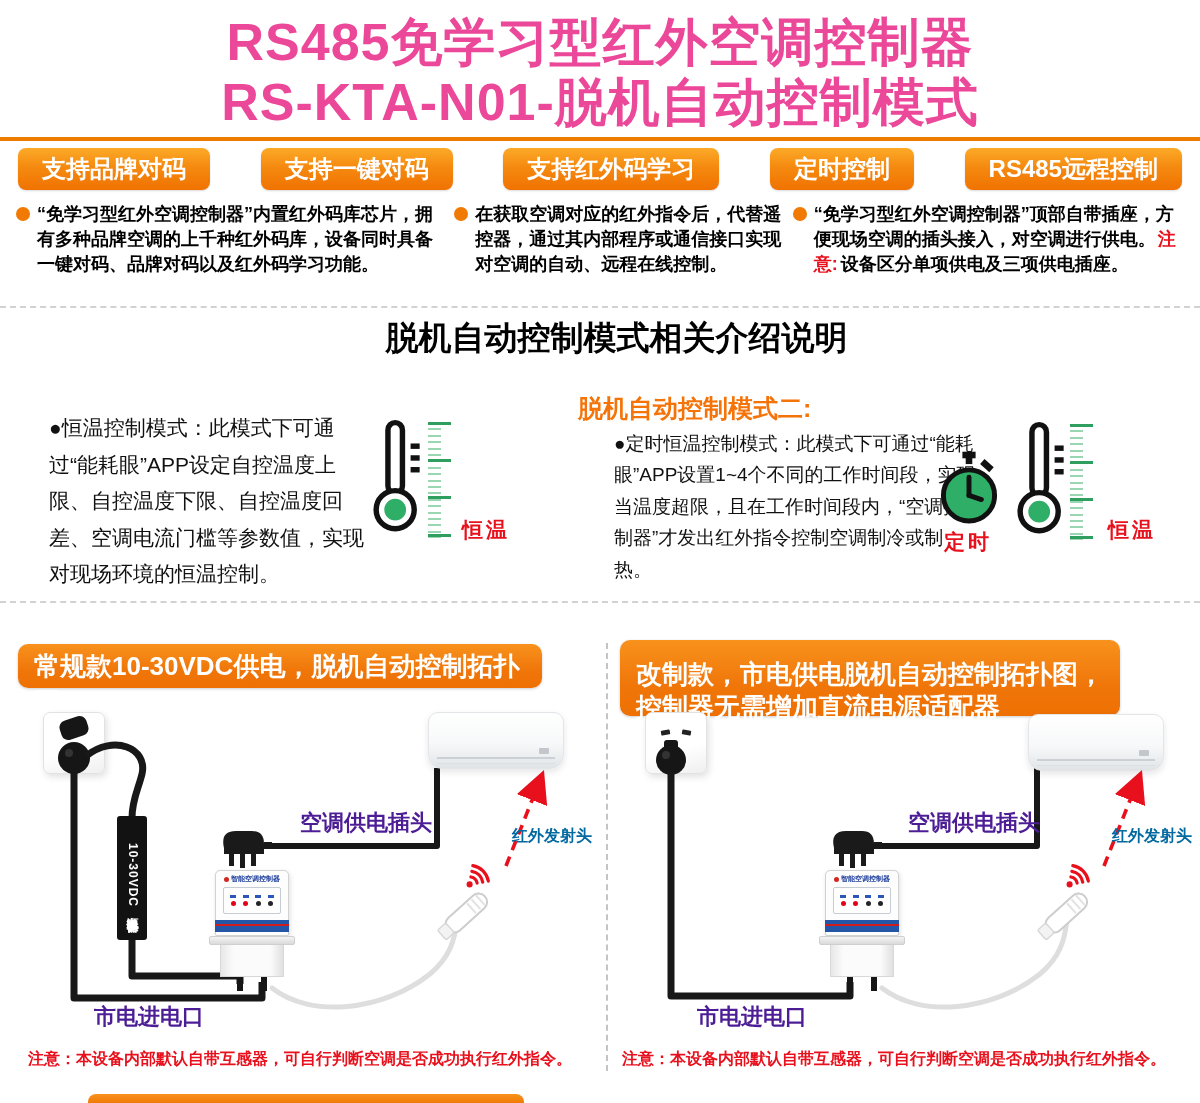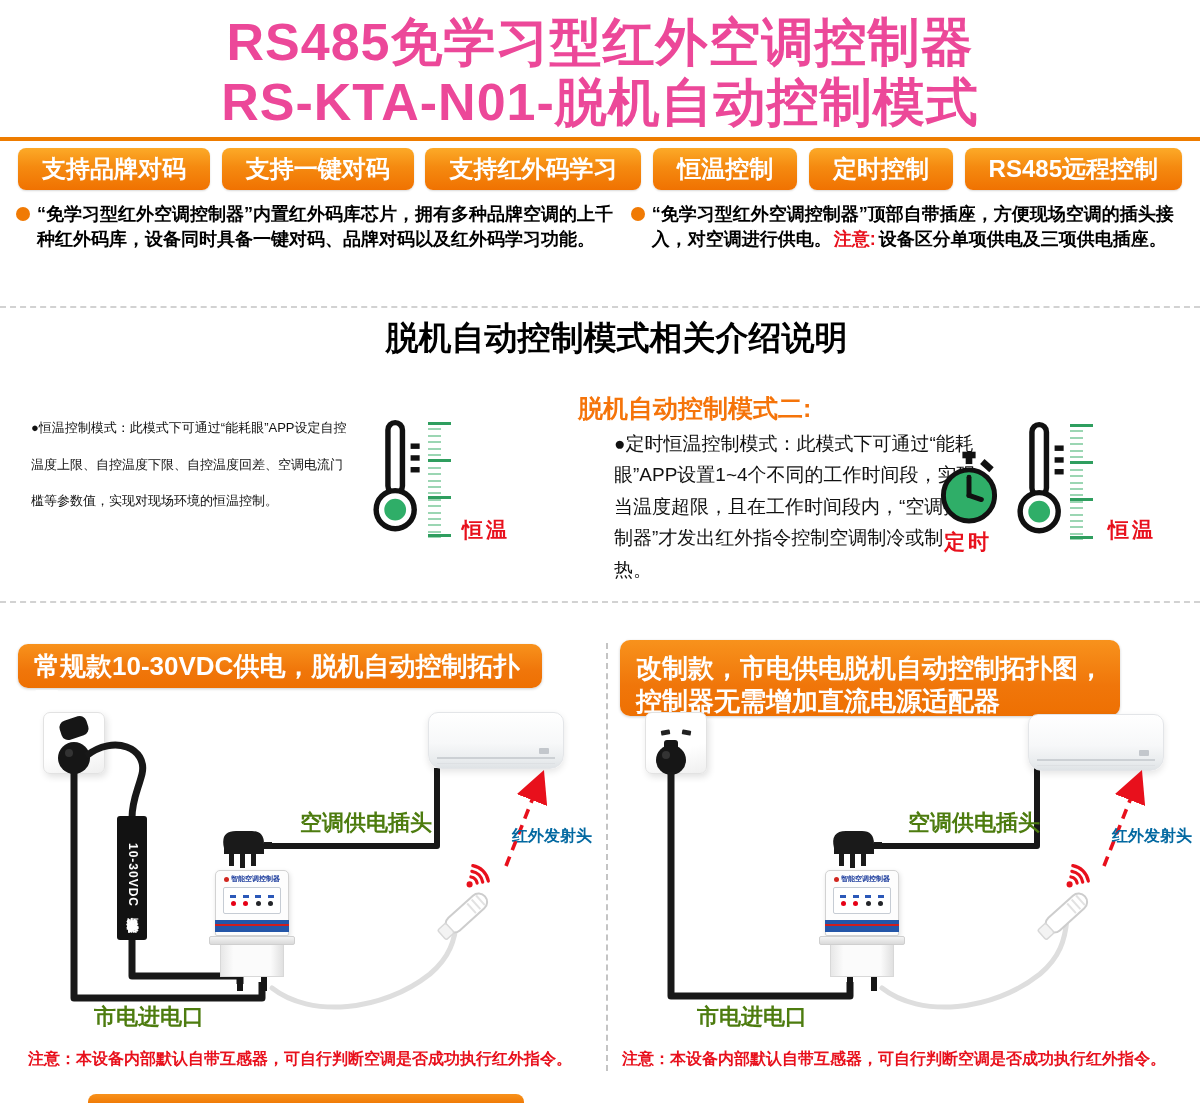--- a/index.html
+++ b/index.html
@@ -89,62 +89,65 @@
   .stub { position:absolute; top:107px; width:6px; height:14px; background:#161616; }
   .stub.s1 { left:22px; } .stub.s2 { left:46px; }
 
   .ac-unit { position:absolute; width:136px; height:57px; border:1px solid #e3e5e8; border-radius:10px 10px 14px 14px;
              background:linear-gradient(180deg,#ffffff 0%,#f7f8f9 55%,#e9ecee 85%,#dfe3e6 100%);
              box-shadow:0 3px 7px rgba(0,0,0,.10); }
   .ac-vent { position:absolute; left:8px; right:8px; bottom:9px; height:2px; background:#ccd0d4; }
   .ac-vent2 { position:absolute; left:8px; right:8px; bottom:4px; height:1.5px; background:#dde0e3; }
   .ac-logo { position:absolute; right:14px; bottom:14px; width:10px; height:6px; background:#c3c7cc; border-radius:1px; }
 
-  .dlabel { position:absolute; font-size:22px; font-weight:700; color:#4d7c0f; white-space:nowrap; }
+  .dlabel { position:absolute; font-size:22px; font-weight:700; color:#4c1d95; white-space:nowrap; }
   .ir-label { position:absolute; font-size:16px; font-weight:700; color:#0369a1; white-space:nowrap; }
 
   .partial-bar { position:absolute; top:1094px; left:88px; width:436px; height:9px;
                  border-radius:8px 8px 0 0; background:linear-gradient(180deg,#f8921c,#f07b06); }
 </style>
 </head>
 <body>
 
 <div class="title-block">
   <div class="title-line">RS485免学习型红外空调控制器</div>
   <div class="title-line">RS-KTA-N01-脱机自动控制模式</div>
 </div>
 <div class="orange-rule"></div>
 
 <div class="badges">
   <div class="badge">支持品牌对码</div>
   <div class="badge">支持一键对码</div>
   <div class="badge">支持红外码学习</div>
-  <div class="badge">恒温控制</div>
   <div class="badge">定时控制</div>
   <div class="badge">RS485远程控制</div>
 </div>
 
 <div class="features">
   <div class="feat">
     <span class="dot"></span>
     <p class="ftext">“免学习型红外空调控制器”内置红外码库芯片，拥有多种品牌空调的上千种红外码库，设备同时具备一键对码、品牌对码以及红外码学习功能。</p>
   </div>
   <div class="feat">
     <span class="dot"></span>
+    <p class="ftext">在获取空调对应的红外指令后，代替遥控器，通过其内部程序或通信接口实现对空调的自动、远程在线控制。</p>
+  </div>
+  <div class="feat">
+    <span class="dot"></span>
     <p class="ftext"><span>“免学习型红外空调控制器”顶部自带插座，方便现场空调的插头接入，对空调进行供电。</span><span class="red">注意:</span><span>设备区分单项供电及三项供电插座。</span></p>
   </div>
 </div>
 
 <div class="dashed-h" style="top:306px"></div>
 
 <div class="intro-title">脱机自动控制模式相关介绍说明</div>
 
 <div class="modes">
 
-  <div class="mode-body" style="left:31px; top:38px; width:320px; font-size:13px; line-height:36.5px;">●恒温控制模式：此模式下可通过“能耗眼”APP设定自控温度上限、自控温度下限、自控温度回差、空调电流门槛等参数值，实现对现场环境的恒温控制。</div>
+  <div class="mode-body" style="left:49px; top:38px; width:320px; font-size:21px; line-height:36.5px;">●恒温控制模式：此模式下可通过“能耗眼”APP设定自控温度上限、自控温度下限、自控温度回差、空调电流门槛等参数值，实现对现场环境的恒温控制。</div>
   <svg class="icon-abs" style="left:368px; top:46px" width="58" height="118" viewBox="0 0 64 130">
     <rect x="22" y="5" width="16" height="78" rx="8" fill="#fff" stroke="#111" stroke-width="6"></rect>
     <circle cx="30" cy="101" r="21" fill="#fff" stroke="#111" stroke-width="6"></circle>
     <circle cx="30" cy="101" r="12" fill="#2fae68"></circle>
     <rect x="47" y="28" width="10" height="6" fill="#111"></rect>
     <rect x="47" y="41" width="10" height="6" fill="#111"></rect>
     <rect x="47" y="54" width="10" height="6" fill="#111"></rect>
   </svg>
   <div class="ruler" style="left:428px; top:50px">
     <div class="ruler-minor"></div>
@@ -294,21 +297,21 @@
       </svg>
 
       <div class="ir-label" style="left:502px; top:114px">红外发射头</div>
       <div class="dlabel" style="left:84px; top:290px">市电进电口</div>
     </div>
 
     <div class="topo-note" style="left:28px; top:415px">注意：本设备内部默认自带互感器，可自行判断空调是否成功执行红外指令。</div>
   </div>
 
   <div class="topo-col col-right">
-    <div class="topo-header" style="left:12px; top:6px; width:500px; height:76px; line-height:33px; padding-top:12px;">
+    <div class="topo-header" style="left:12px; top:6px; width:500px; height:76px; line-height:33px; padding-top:18px;">
       <div>改制款，市电供电脱机自动控制拓扑图，</div>
       <div>控制器无需增加直流电源适配器</div>
     </div>
 
     <div class="diagram" style="left:12px; width:580px;">
       <div class="socket" style="left:25px; top:0">
         <span class="pin p1"></span>
         <span class="pin p2"></span>
       </div>
 

